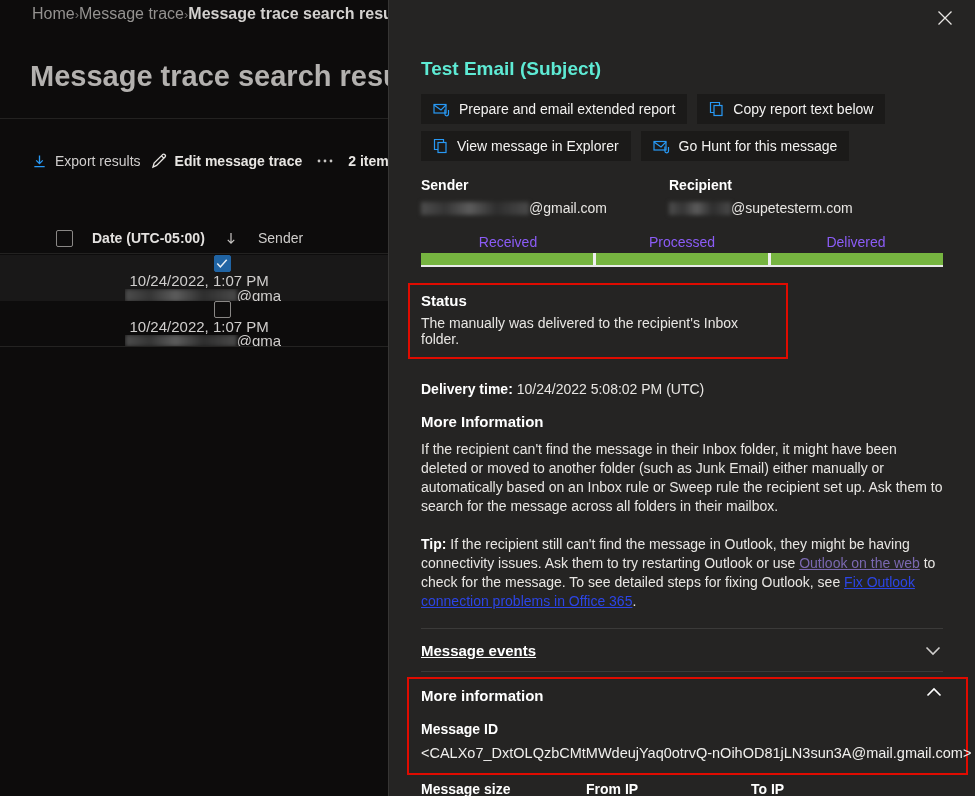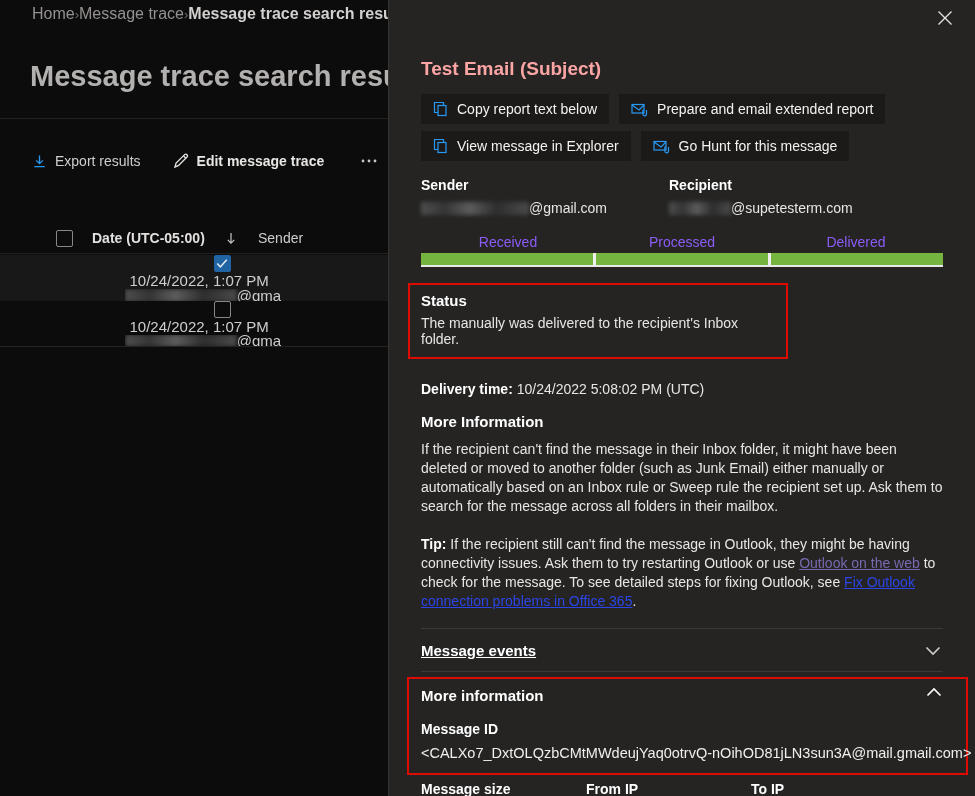--- a/index.html
+++ b/index.html
@@ -12,21 +12,21 @@
   svg { display:block; }
 
   
   .main { position:absolute; inset:0; }
   .breadcrumb { position:absolute; top:5px; left:32px; display:flex; align-items:center; font-size:16px; color:#949290; }
   .breadcrumb .sep::before { content:"\203A"; color:#6f6d6b; font-size:13px; }
   .breadcrumb .crumb.current { color:#d2d0ce; font-weight:600; }
   .page-title { position:absolute; top:60px; left:30px; margin:0; font-size:29px; font-weight:700; color:#b3b1af; white-space:nowrap; }
   .title-divider { position:absolute; top:118px; left:0; width:388px; border-top:1px solid #232221; }
 
-  .toolbar { position:absolute; top:153px; left:32px; display:flex; align-items:center; gap:32px; white-space:nowrap; }
+  .toolbar { position:absolute; top:153px; left:32px; display:flex; align-items:center; gap:10px; white-space:nowrap; }
   .tb-item { display:flex; align-items:center; gap:8px; color:#d0cecd; cursor:pointer; }
   .tb-item .tb-icon { color:#2899f5; }
   .tb-item.strong span { font-weight:700; color:#e8e6e3; }
   .tb-dots { color:#c8c6c4; cursor:pointer; padding:0 4px; }
   .tb-count { font-weight:700; color:#e8e6e3; }
 
   .thead { position:absolute; top:222px; left:0; width:388px; height:32px; display:flex; align-items:center; }
   .thead .hdr-date { margin-left:19px; width:148px; font-weight:600; color:#e3e1df; display:flex; align-items:center; gap:20px; }
   .thead .hdr-sender { margin-left:18px; color:#cfcdcb; }
   .head-divider { position:absolute; top:253px; left:0; width:388px; border-top:1px solid #232221; }
@@ -43,21 +43,21 @@
 
   .blur { display:inline-block; height:13px; border-radius:1px; flex:none;
     background:linear-gradient(90deg,#4e4e4e,#353535 22%,#5c5c5c 45%,#2e2e2e 70%,#4a4a4a);
     filter:blur(2px); }
   .blur.w112 { width:112px; } .blur.w108 { width:108px; } .blur.w62 { width:62px; }
 
   
   .panel { position:absolute; top:0; left:388px; width:587px; height:796px;
     background:#252423; border-left:1px solid #363534; padding:0 32px; }
   .close-btn { position:absolute; top:10px; right:18px; width:20px; height:20px; color:#e8e6e3; cursor:pointer; }
-  .panel-title { margin:0; padding-top:58px; font-size:19px; font-weight:700; color:#fca5a5; }
+  .panel-title { margin:0; padding-top:58px; font-size:19px; font-weight:700; color:#5eead4; }
 
   .actions { margin-top:14px; display:flex; flex-wrap:wrap; gap:7px 10px; }
   .chip { display:flex; align-items:center; gap:9px; background:#1b1a19; padding:7px 12px;
     font-size:14px; color:#f3f2f1; cursor:pointer; white-space:nowrap; }
   .chip .chip-icon { color:#2899f5; flex:none; }
 
   .sr-grid { margin-top:16px; display:grid; grid-template-columns:248px 1fr; }
   .field-label { font-weight:700; color:#ffffff; }
   .field-value { margin-top:7px; display:flex; align-items:center; color:#e8e6e3; }
 
@@ -181,36 +181,36 @@
     <svg width="16" height="16" viewBox="0 0 16 16" fill="none" stroke="currentColor" stroke-width="1.3">
         <path d="M1.5 1.5l13 13M14.5 1.5l-13 13"></path>
       </svg>
   </span>
 
   <h2 class="panel-title">Test Email (Subject)</h2>
 
   <div class="actions">
     <button class="chip" style="border:none">
       <span class="chip-icon">
-        <svg width="15" height="16" viewBox="0 0 15 16" fill="none" stroke="currentColor" stroke-width="1.2">
-            <rect x="5" y="4.5" width="8" height="10"></rect>
-            <path d="M10.5 4.5v-3H1.5v10h3.5"></path>
-          </svg>
-      </span>
-      <span>Copy report text below</span>
-    </button>
-    <button class="chip" style="border:none">
-      <span class="chip-icon">
         <svg width="17" height="15" viewBox="0 0 17 15" fill="none" stroke="currentColor" stroke-width="1.2">
             <rect x="1" y="2.5" width="12" height="8.5"></rect>
             <path d="M1 3l7 5 5-5"></path>
             <path d="M15.5 8v4a1.8 1.8 0 01-3.6 0V7.5"></path>
           </svg>
       </span>
       <span>Prepare and email extended report</span>
+    </button>
+    <button class="chip" style="border:none">
+      <span class="chip-icon">
+        <svg width="15" height="16" viewBox="0 0 15 16" fill="none" stroke="currentColor" stroke-width="1.2">
+            <rect x="5" y="4.5" width="8" height="10"></rect>
+            <path d="M10.5 4.5v-3H1.5v10h3.5"></path>
+          </svg>
+      </span>
+      <span>Copy report text below</span>
     </button>
     <button class="chip" style="border:none">
       <span class="chip-icon">
         <svg width="15" height="16" viewBox="0 0 15 16" fill="none" stroke="currentColor" stroke-width="1.2">
             <rect x="5" y="4.5" width="8" height="10"></rect>
             <path d="M10.5 4.5v-3H1.5v10h3.5"></path>
           </svg>
       </span>
       <span>View message in Explorer</span>
     </button>

